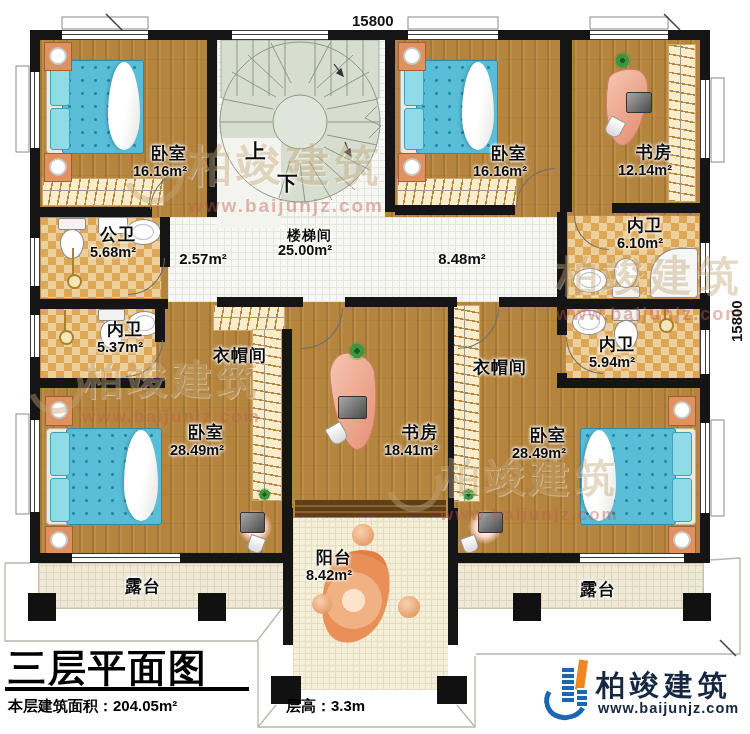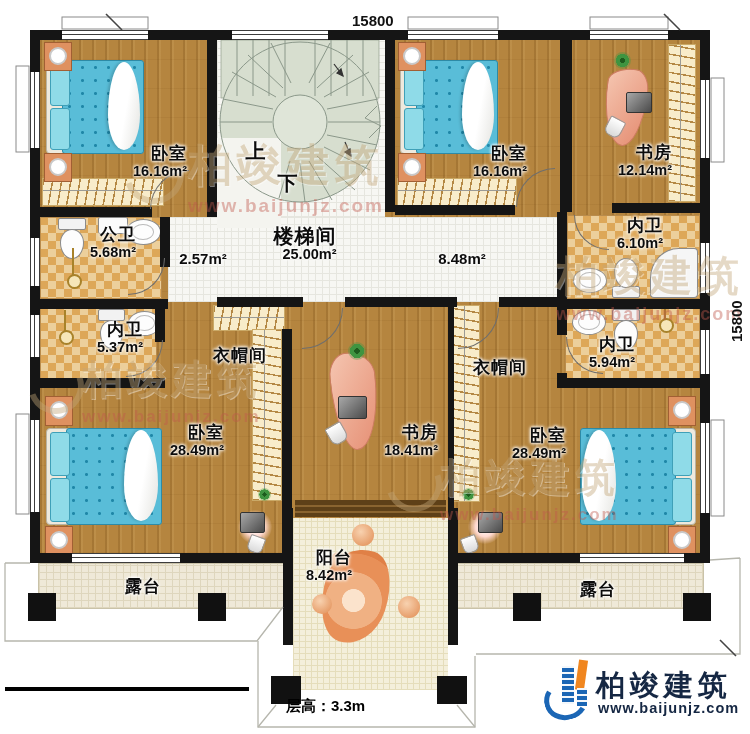--- a/index.html
+++ b/index.html
@@ -35,21 +35,21 @@
       repeating-linear-gradient(90deg,#e5ddbb 0 1px,transparent 1px 6px);}
   .wall{background:#151515;}
   .win-h{background:linear-gradient(to bottom,#3c3c3c 0 1px,#ffffff 1px 4.5px,#3c3c3c 4.5px 5.5px,#ffffff 5.5px 9px,#3c3c3c 9px 10px);}
   .win-v{background:linear-gradient(to right,#3c3c3c 0 1px,#ffffff 1px 4.5px,#3c3c3c 4.5px 5.5px,#ffffff 5.5px 9px,#3c3c3c 9px 10px);}
   .pillar{background:#111;}
   
   .lbl{position:absolute;transform:translate(-50%,-50%);text-align:right;font-weight:bold;color:#0c0c0c;
        line-height:1.1;white-space:nowrap;text-shadow:0 0 3px #fff,0 0 3px #fff,0 0 4px #fff;}
   .lbl .cn{display:block;font-size:17px;letter-spacing:1px;}
   .lbl .ar{display:block;font-size:14.5px;}
-  .lbl.big .cn{font-size:20px;}
+  .lbl.big .cn{font-size:14px;}
   .dim{position:absolute;font-weight:bold;font-size:15px;color:#111;}
   
   .door{position:absolute;border:1.6px solid #6e6e6e;background:transparent;}
   .d-tl{border-radius:100% 0 0 0;border-right:none;border-bottom:none;}
   .d-br{border-radius:0 0 100% 0;border-left:none;border-top:none;}
   .d-bl{border-radius:0 0 0 100%;border-right:none;border-top:none;}
   
   .bedframe{background:#eee9dd;border:1px solid #b9b3a3;border-radius:4px;}
   .quilt{background-color:#59bdd8;border:1px solid #2e8aa5;border-radius:3px;
     background-image:radial-gradient(circle,#1f87a8 1.3px,transparent 1.6px);background-size:13px 13px;}
@@ -440,21 +440,23 @@
       <span class="cn">露台</span>
     </div>
   <div class="lbl" style="left:329px;top:566px;">
     <span class="cn">阳台</span>
     <span class="ar">8.42m²</span>
   </div>
 
   <div class="dim" style="left:352px;top:12px;">15800</div>
   <div class="dim" style="left:728px;top:342px;transform:rotate(-90deg);transform-origin:left top;">15800</div>
 
+  <div class="tb-title" style="left:8px;top:643px;">三层平面图</div>
   <div class="tb-rule" style="left:5px;top:687px;width:244px;height:3.5px;"></div>
+  <div class="tb-sub" style="left:8px;top:697px;">本层建筑面积：204.05m²</div>
   <div class="tb-sub" style="left:238px;top:697px;margin-left:48px;">层高：3.3m</div>
 
   <div class="abs" style="left:544px;top:658px;width:200px;height:64px;">
     <div class="lg-sw" style="left:0px;top:22px;width:34px;height:30px;"></div>
     <div class="lg-b1" style="left:18px;top:8px;width:12px;height:38px;"></div>
     <div class="lg-b2" style="left:33px;top:2px;width:9px;height:30px;transform:rotate(8deg);"></div>
     <div class="lg-b1" style="left:33px;top:30px;width:10px;height:18px;"></div>
   </div>
   <div class="logo-name" style="left:596px;top:666px;">柏竣建筑</div>
   <div class="logo-url" style="left:598px;top:700px;">www.baijunjz.com</div>

